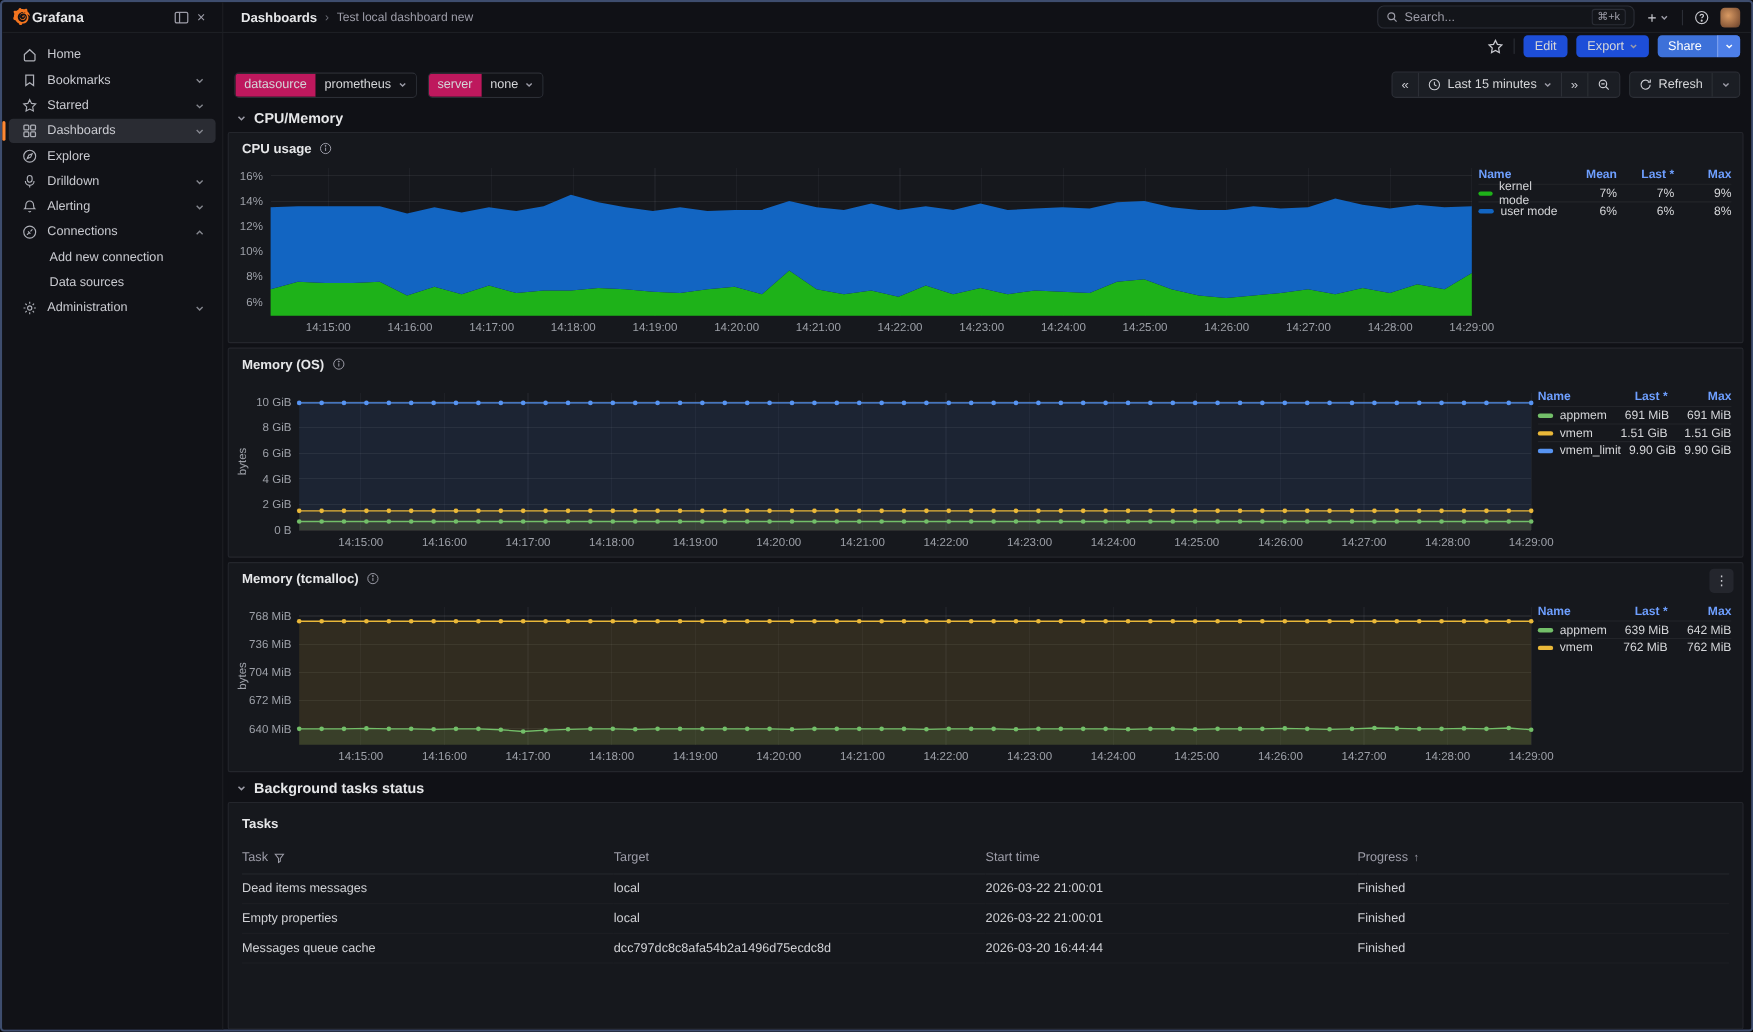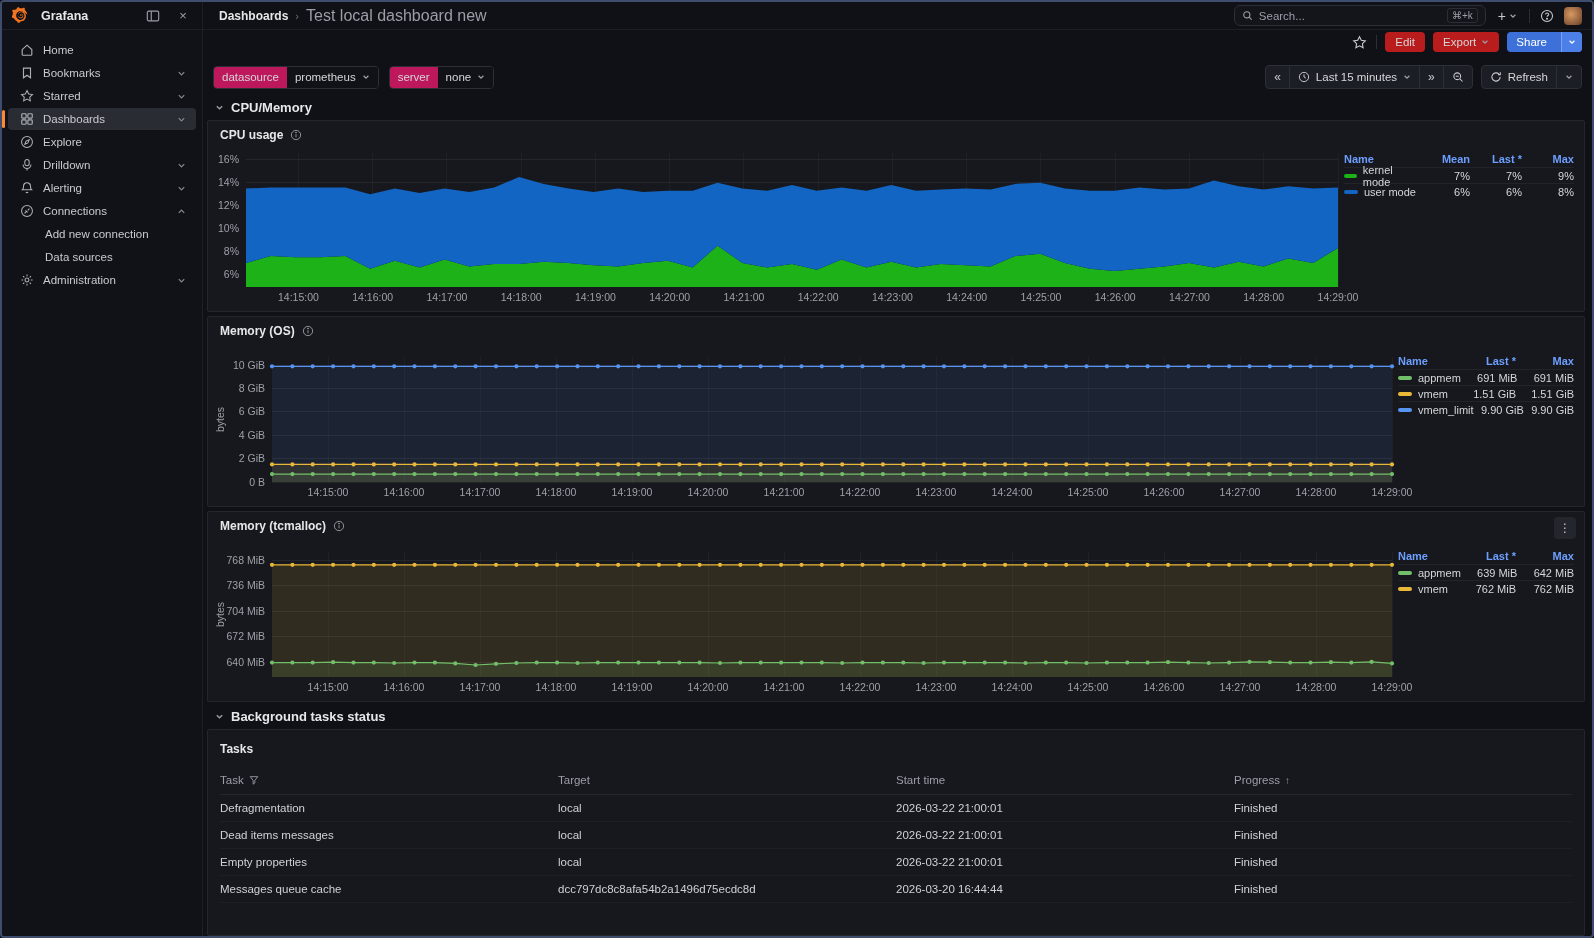--- a/index.html
+++ b/index.html
@@ -6,31 +6,31 @@
   html,body { width:1594px; height:938px; overflow:hidden; background:#0a0b0e; }
   body { font-family:"Liberation Sans","DejaVu Sans",sans-serif; color:#d5d6d9; font-size:12px; }
 
   .window { width:1594px; height:938px; border:2px solid #3e4d6e; border-radius:4px;
             background:#101116; overflow:hidden; display:flex; flex-direction:column; }
 
   
   .topbar { height:28px; flex:0 0 28px; display:flex; align-items:stretch;
             background:#101116; border-bottom:1px solid #1d1f24; }
   .topbar-left { width:201px; flex:0 0 201px; display:flex; align-items:center;
-                 padding:0 10px; gap:12px; border-right:1px solid #1d1f24; }
+                 padding:0 10px; gap:0; border-right:1px solid #1d1f24; }
   .brand-logo { width:17px; height:17px; flex:0 0 17px; }
   .brand-name { font-size:12.5px; font-weight:bold; color:#e6e7e9; flex:1; }
   .icon-btn { display:flex; align-items:center; justify-content:center; width:18px; height:18px;
               color:#9d9da8; cursor:pointer; border-radius:3px; }
   .topbar-mid { flex:1; display:flex; align-items:center; padding:0 16px; gap:7px; }
   .crumb-main { font-size:12px; font-weight:600; color:#e6e7e9; cursor:pointer; }
   .crumb-sep { color:#70727b; font-size:11px; }
-  .crumb-sub { font-size:16px; color:#9d9da8; }
+  .crumb-sub { font-size:11px; color:#9d9da8; }
   .topbar-right { display:flex; align-items:center; gap:8px; padding-right:10px; }
-  .searchbox { width:252px; height:21px; background:#13151a; border:1px solid #2b2e36;
+  .searchbox { width:234px; height:21px; background:#13151a; border:1px solid #2b2e36;
                border-radius:6px; display:flex; align-items:center; gap:6px; padding:0 7px; cursor:text;justify-content:center; }
   .searchbox .ph { flex:1; color:#9d9da8; font-size:11.5px; }
   .kbd { font-size:10px; color:#9d9da8; border:1px solid #2b2e36; border-radius:3px; padding:0 4px; line-height:13px; }
   .plus-btn { display:flex; align-items:center; gap:3px; color:#c9cad0; cursor:pointer; padding:2px 4px; }
   .vdivider { width:1px; height:14px; background:#2b2e36; }
   .avatar { width:18px; height:18px; border-radius:4px;
             background:radial-gradient(circle at 40% 40%, #d99a63, #8a5a3a 70%, #5a3d2a); cursor:pointer; }
 
   
   .shell { flex:1; display:flex; min-height:0; }
@@ -43,21 +43,21 @@
   .nav-item .chev { color:#85878f; display:flex; }
   .nav-item.active { background:#2a2c33; }
   .nav-item.active::before { content:""; position:absolute; left:-6px; top:2px; bottom:2px; width:3px;
                              background:#ff8833; border-radius:2px; }
   .nav-item.sub { padding-left:37px;justify-content:flex-end; }
 
   
   .main { flex:1; min-width:0; display:flex; flex-direction:column; overflow:hidden; }
   .actions-row { height:24px; flex:0 0 24px; display:flex; align-items:center; justify-content:flex-end;
                  gap:8px; padding:0 10px; }
-  .btn { height:20px; background:#b91c1c; border-radius:4px; color:#d5d6d9; font-size:11.5px;
+  .btn { height:20px; background:#1d4ed8; border-radius:4px; color:#d5d6d9; font-size:11.5px;
          display:flex; align-items:center; gap:5px; padding:0 10px; cursor:pointer; }
   .btn-primary { background:#3d71d9; color:#fff; padding:0; overflow:hidden; }
   .btn-primary .seg { padding:0 9px; display:flex; align-items:center; height:100%; }
   .btn-primary .seg.arrow { border-left:1px solid rgba(255,255,255,.28); padding:0 6px; background:#4d7fe8; }
 
   .controls-row { height:28px; flex:0 0 28px; margin-top:9px; display:flex; align-items:center;
                   justify-content:space-between; padding:0 10px; }
   .vars { display:flex; gap:10px; }
   .varpill { display:flex; height:23px; border:1px solid #2c2f36; border-radius:4px; overflow:hidden;
              font-size:11.5px; cursor:pointer; }
@@ -966,26 +966,20 @@
                 <th>
                   <span class="th-inner">
                       <span>Progress</span>
                   <span class="sort-arrow">↑</span>
                     </span>
                 </th>
               </tr>
             </thead>
             <tbody>
               <tr>
-                <td>Defragmentation</td>
-                <td>local</td>
-                <td>2026-03-22 21:00:01</td>
-                <td>Finished</td>
-              </tr>
-              <tr>
                 <td>Dead items messages</td>
                 <td>local</td>
                 <td>2026-03-22 21:00:01</td>
                 <td>Finished</td>
               </tr>
               <tr>
                 <td>Empty properties</td>
                 <td>local</td>
                 <td>2026-03-22 21:00:01</td>
                 <td>Finished</td>

